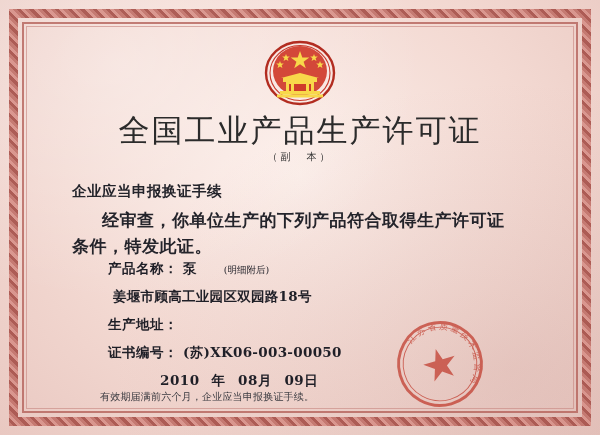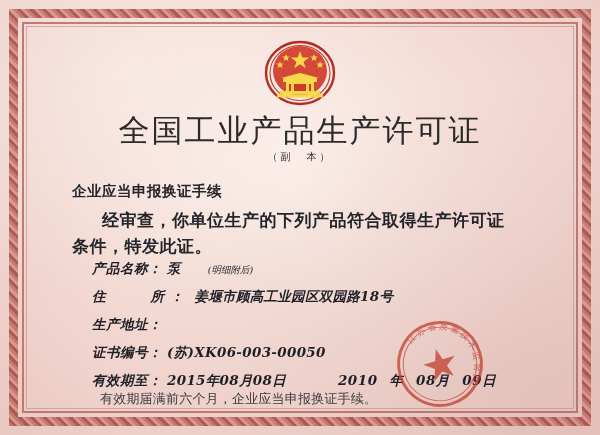--- a/index.html
+++ b/index.html
@@ -126,26 +126,25 @@
     text-indent: 30px;
   }
   .statement .line2 {
     display: block;
     text-indent: 0;
   }
 
   
   #fields {
     position: absolute;
-    left: 92px;
+    left: 108px;
     top: 260px;
     width: 420px;
     font-family: "DejaVu Serif", serif;
     color: #1f1f27;
-    font-style: italic;
   }
   .field-row {
     display: flex;
     align-items: baseline;
     margin-bottom: 10px;
     font-size: 13.5px;
   }
   .field-label {
     white-space: nowrap;
     font-weight: bold;
@@ -192,21 +191,21 @@
     display: inline-block;
     width: 12px;
   }
 
   
   #footnote {
     position: absolute;
     left: 100px;
     top: 390px;
     font-family: "DejaVu Serif", serif;
-    font-size: 13px;
+    font-size: 10px;
     color: #3a3a40;
     letter-spacing: .2px;
   }
 
   
   #seal {
     position: absolute;
     left: 394px;
     top: 318px;
     width: 92px;
@@ -268,38 +267,33 @@
 
   <div id="fields">
 
     <div class="field-row">
       <span class="field-label">产品名称：</span>
       <span class="field-value">泵</span>
       <span class="field-note">(明细附后)</span>
     </div>
 
     <div class="field-row spaced">
-      <span class="field-label">住　　所：</span>
       <span class="field-value">姜堰市顾高工业园区双园路18号</span>
     </div>
 
     <div class="field-row">
       <span class="field-label">生产地址：</span>
     </div>
 
     <div class="field-row">
       <span class="field-label">证书编号：</span>
       <span class="field-value">(苏)XK06-003-00050</span>
     </div>
 
     <div id="date-row">
-      <span id="valid-block">
-        <span class="field-label">有效期至：</span>
-        <span class="field-value">2015年08月08日</span>
-      </span>
       <span id="issue-date">
         <span class="num">2010</span><span class="gap"></span><span>年</span><span class="gap"></span><span class="num">08</span><span>月</span><span class="gap"></span><span class="num">09</span><span>日</span>
       </span>
     </div>
   </div>
 
   <div id="footnote">有效期届满前六个月，企业应当申报换证手续。</div>
 
   <svg id="seal" viewBox="0 0 100 100" xmlns="http://www.w3.org/2000/svg">
     <defs>

